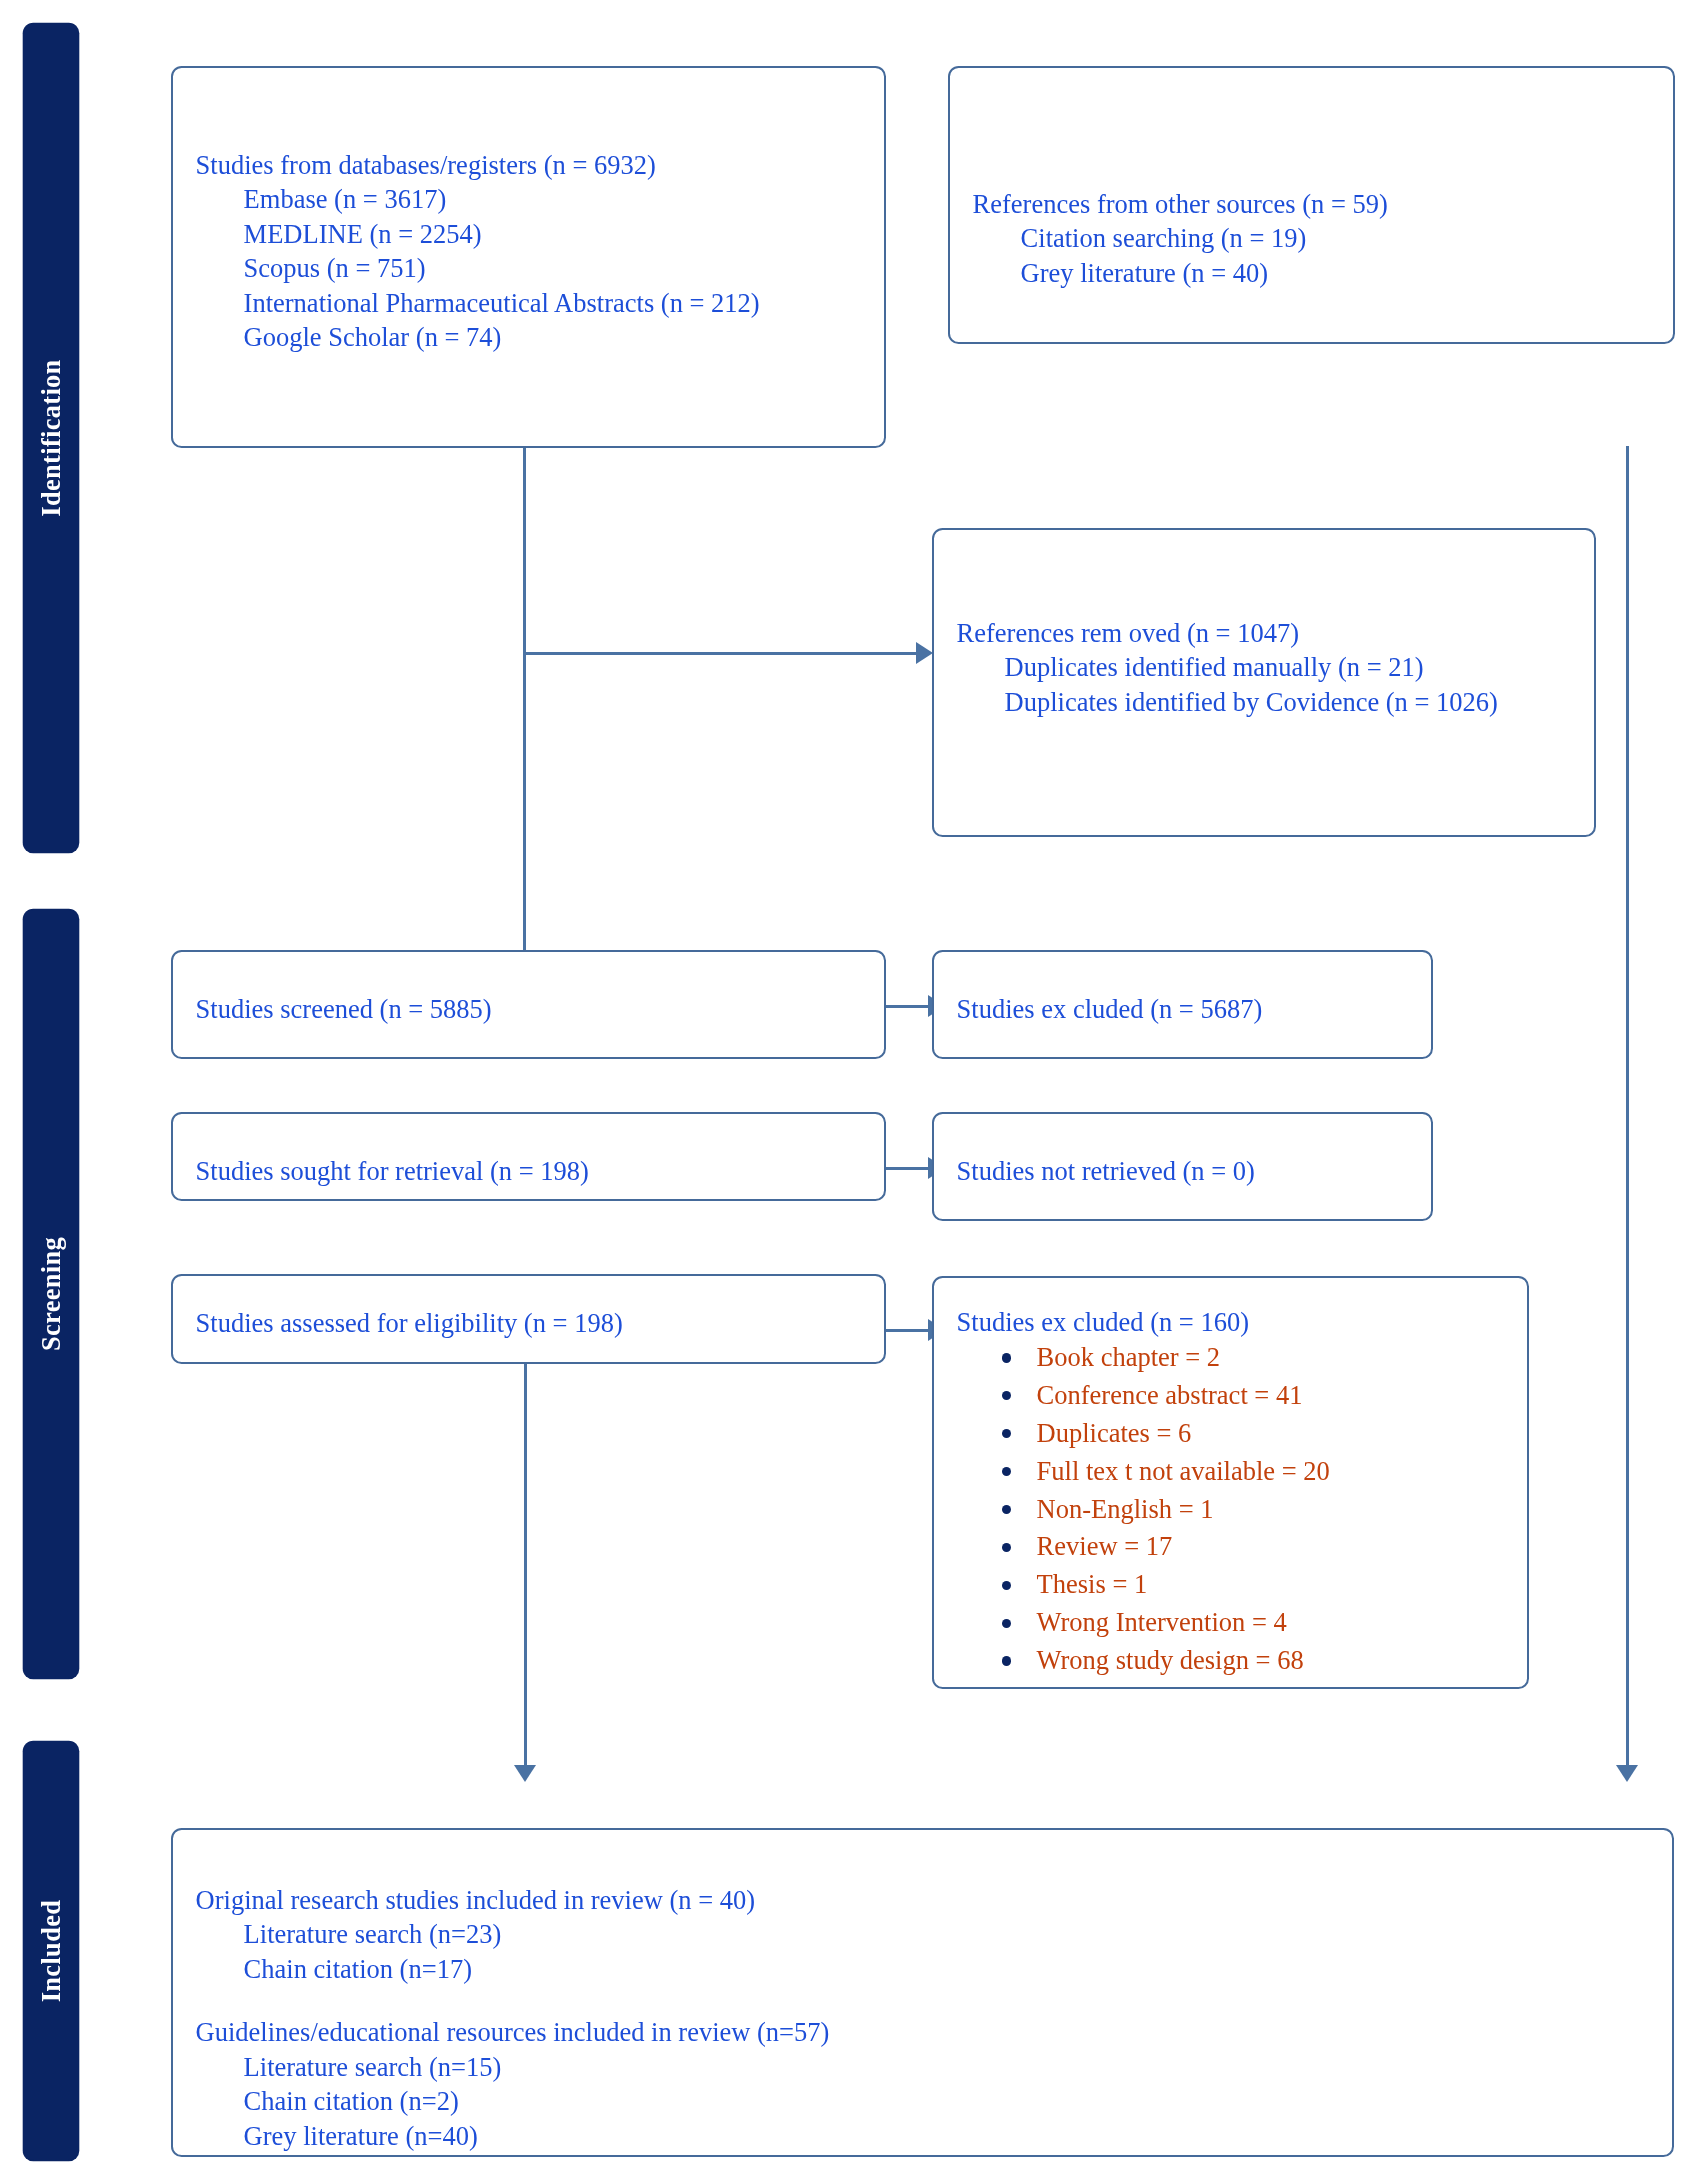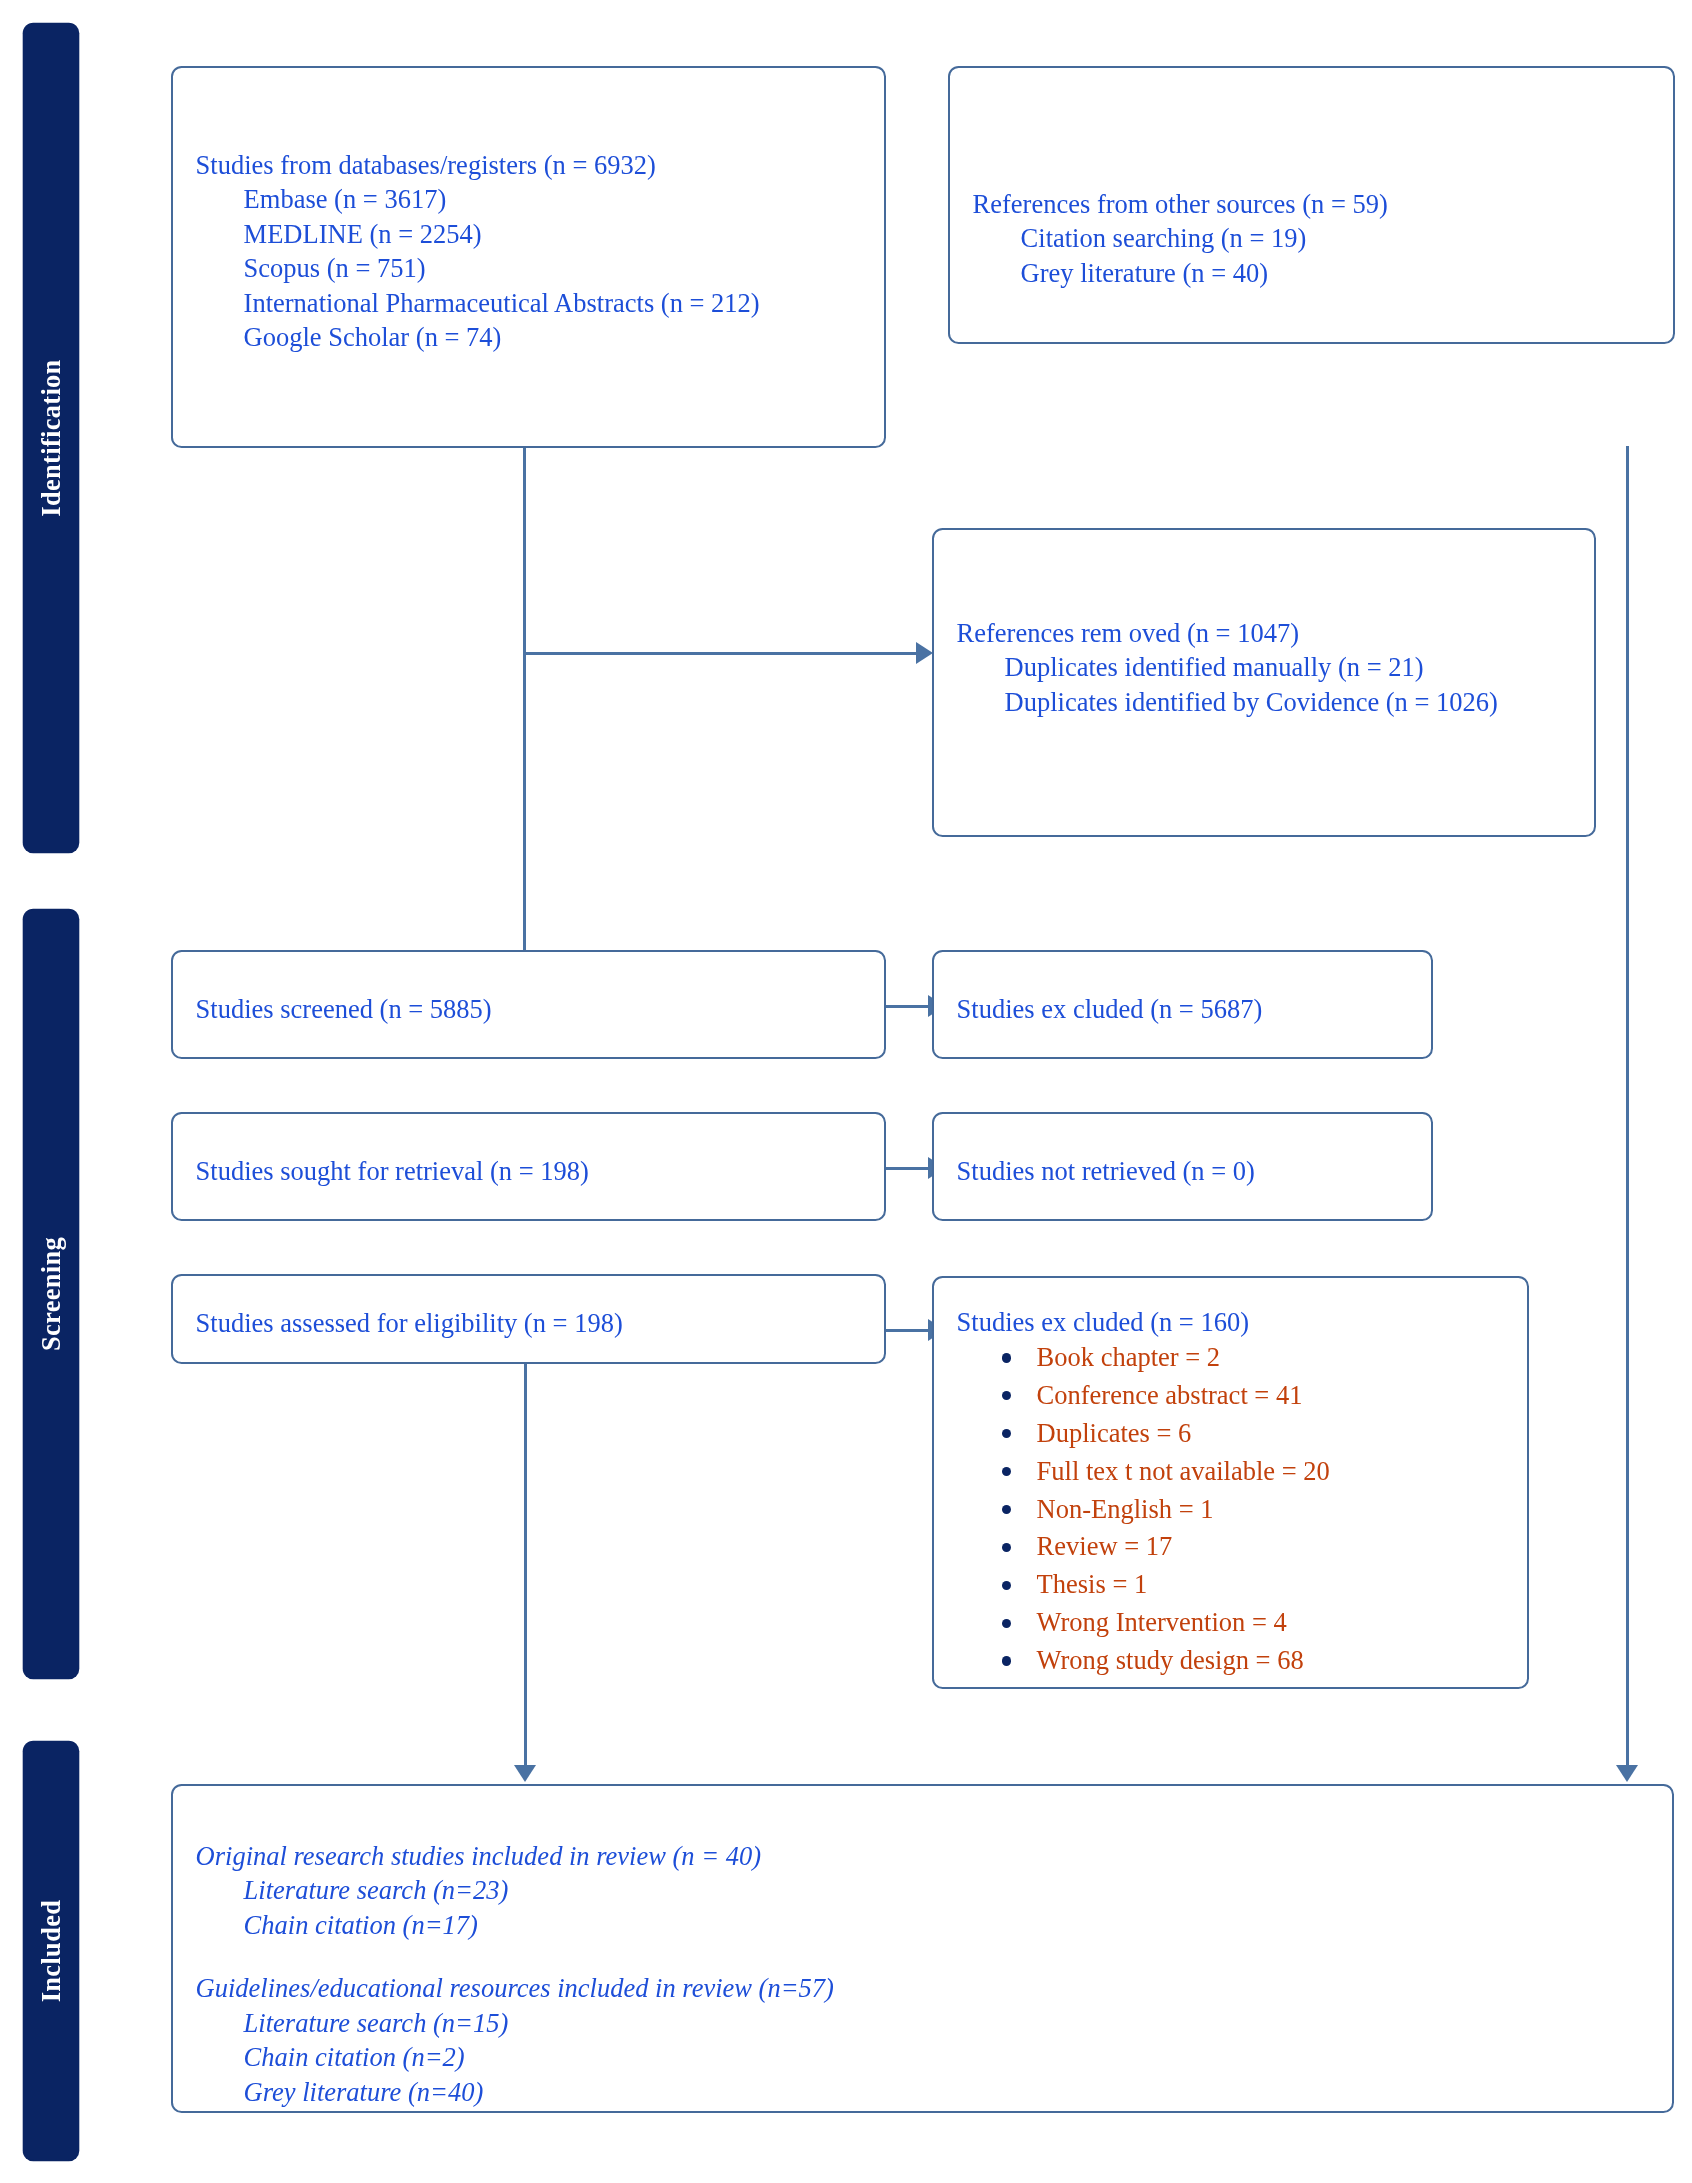--- a/index.html
+++ b/index.html
@@ -176,21 +176,21 @@
       <div class="ln">Studies screened (n = 5885)</div>
     </div>
   </div>
 
   <div class="box" style="left:932px; top:950px; width:501px; height:109px;">
     <div class="box-inner" style="top:40px;">
       <div class="ln">Studies ex cluded (n = 5687)</div>
     </div>
   </div>
 
-  <div class="box" style="left:171px; top:1112px; width:715px; height:109px;">
+  <div class="box" style="left:171px; top:1112px; width:715px; height:89px;">
     <div class="box-inner" style="top:40px;">
       <div class="ln">Studies sought for retrieval (n = 198)</div>
     </div>
   </div>
 
   <div class="box" style="left:932px; top:1112px; width:501px; height:109px;">
     <div class="box-inner" style="top:40px;">
       <div class="ln">Studies not retrieved (n = 0)</div>
     </div>
   </div>
@@ -211,21 +211,21 @@
         <li>Full  tex t not available = 20</li>
         <li>Non-English  = 1</li>
         <li>Review = 17</li>
         <li>Thesis = 1</li>
         <li>Wrong Intervention = 4</li>
         <li>Wrong study design = 68</li>
       </ul>
     </div>
   </div>
 
-  <div class="box" style="left:171px; top:1784px; width:1503px; height:329px;font-style:italic;">
+  <div class="box" style="left:171px; top:1828px; width:1503px; height:329px;">
     <div class="box-inner" style="top:53px;">
       <div class="ln">Original  research studies included in review  (n = 40)</div>
       <div class="ln indent">Literature search (n=23)</div>
       <div class="ln indent">Chain citation (n=17)</div>
 
       <div class="ln gap">Guidelines/educational resources included in review  (n=57)</div>
       <div class="ln indent">Literature search (n=15)</div>
       <div class="ln indent">Chain citation (n=2)</div>
       <div class="ln indent">Grey literature (n=40)</div>
     </div>

